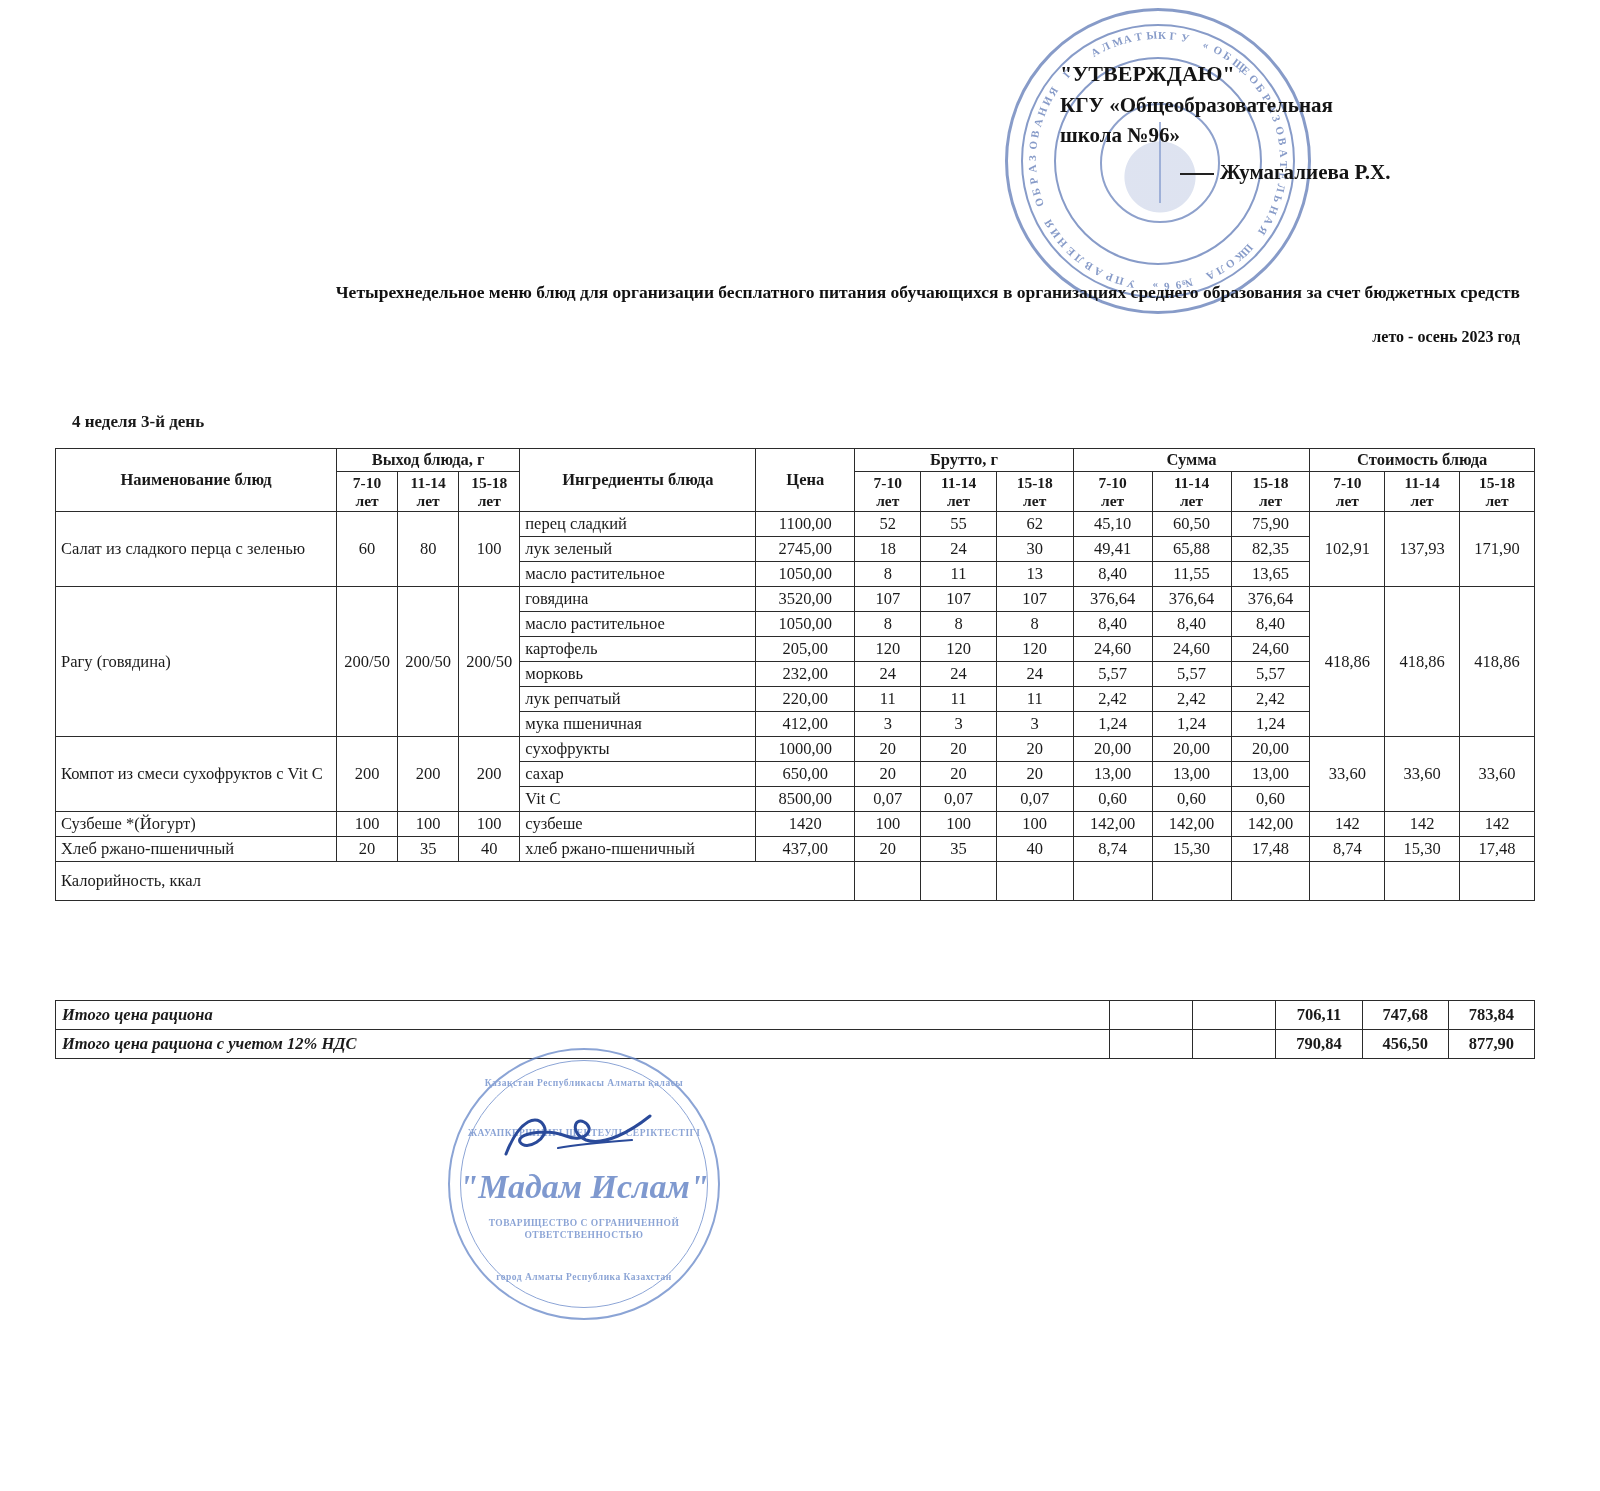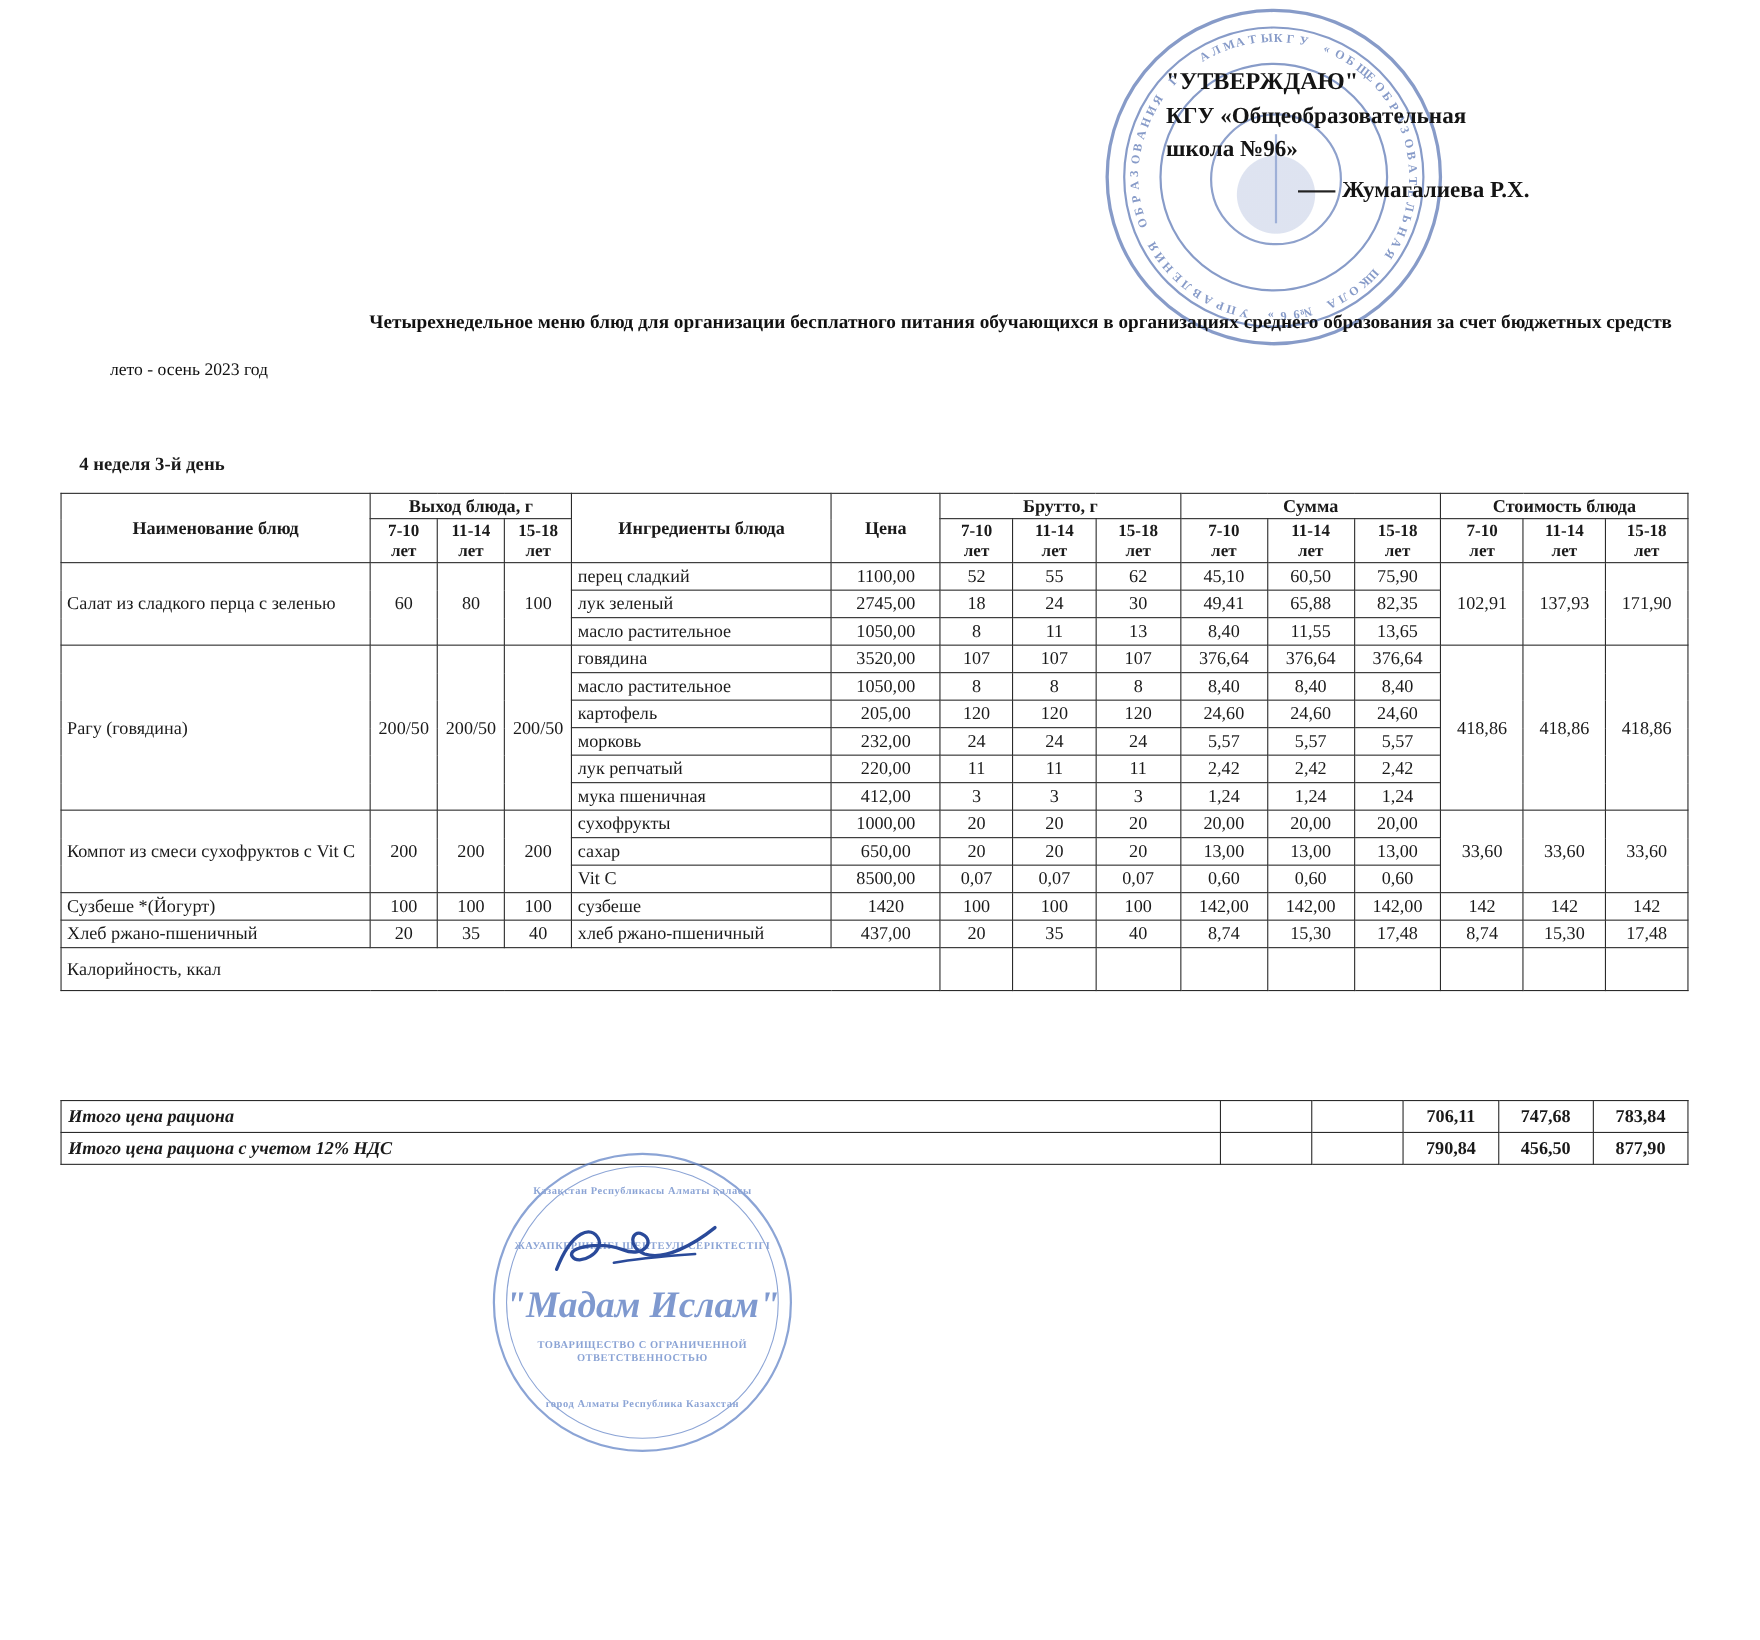--- a/index.html
+++ b/index.html
@@ -102,22 +102,22 @@
     text-align: right;
     font-weight: bold;
     font-size: 17.5px;
     color: #111;
   }
   .doc-subtitle {
     position: absolute;
     top: 328px;
     left: 100px;
     width: 1420px;
-    text-align: left;
-    font-weight: normal;
+    text-align: right;
+    font-weight: bold;
     font-size: 16px;
     color: #111;
   }
   .week-day {
     position: absolute;
     top: 412px;
     left: 60px;
     font-weight: bold;
     font-size: 17px;
     margin-left: 12px;

